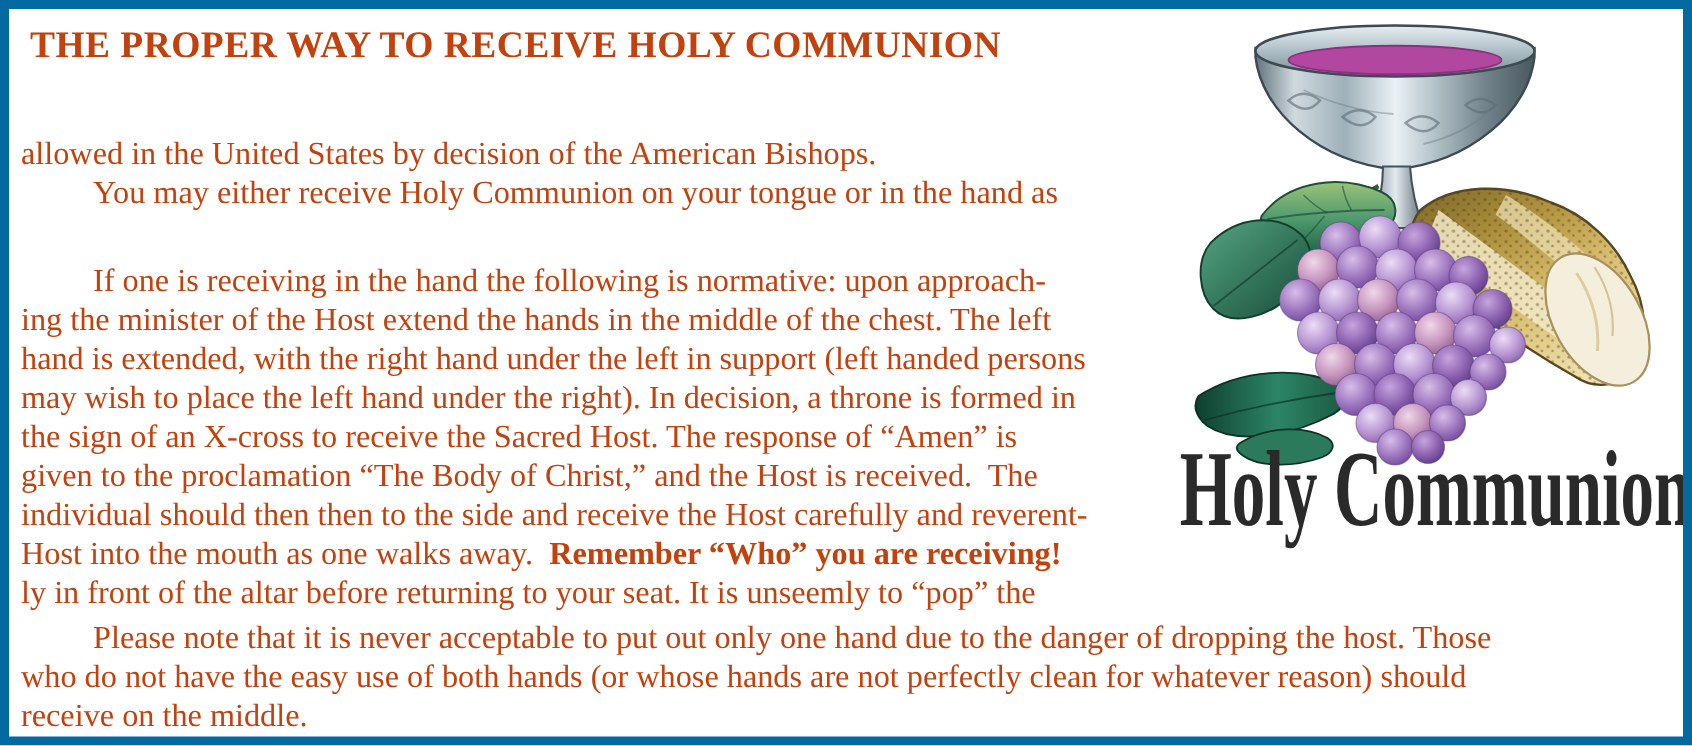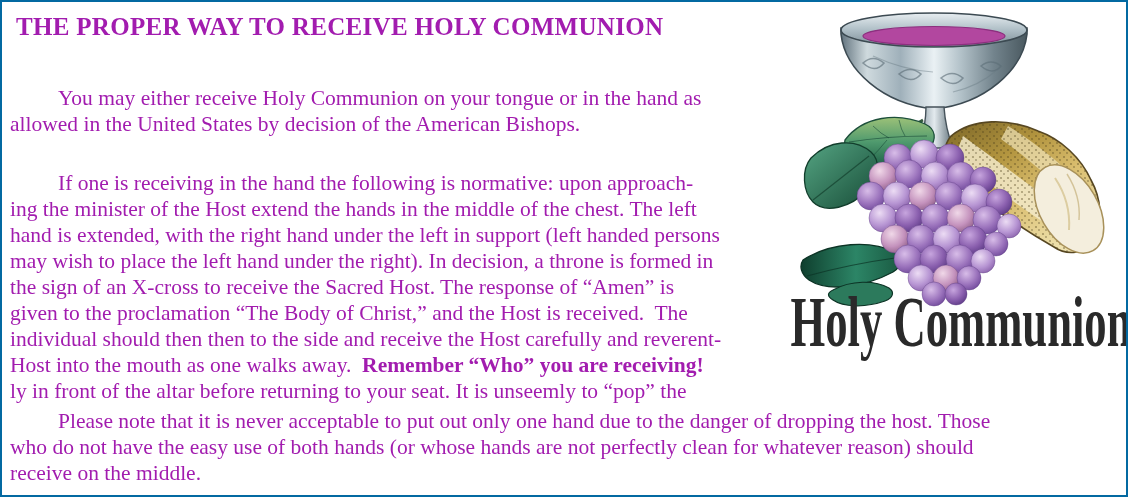--- a/index.html
+++ b/index.html
@@ -1,24 +1,24 @@
 <!DOCTYPE html>
 <html><head>
 <meta charset="utf-8">
 <style>
   html,body { margin:0; padding:0; background:#ffffff; }
   .frame {
     position: relative;
     width: 1128px;
     height: 497px;
     box-sizing: border-box;
-    border: 2px solid #0369a1;
+    border: 6px solid #0369a1;
     background: #ffffff;
     font-family: "Liberation Serif", serif;
-    color: #a21caf;
+    color: #c2410c;
     overflow: hidden;
   }
   .doc-title {
     position: absolute;
     left: 14px;
     top: 11px;
     font-size: 25px;
     line-height: 28px;
     font-weight: bold;
     letter-spacing: 0.3px;
@@ -46,22 +46,22 @@
   .illustration svg { display:block; width:318px; height:352px; overflow:visible; }
 </style>
 </head>
 <body>
 
 <div class="frame">
 
   <div class="doc-title">THE PROPER WAY TO RECEIVE HOLY COMMUNION</div>
 
   <div class="para p1">
+    <div class="line">allowed in the United States by decision of the American Bishops.</div>
     <div class="line indent">You may either receive Holy Communion on your tongue or in the hand as</div>
-    <div class="line">allowed in the United States by decision of the American Bishops.</div>
   </div>
 
   <div class="para p2">
     <div class="line indent">If one is receiving in the hand the following is normative: upon approach-</div>
     <div class="line">ing the minister of the Host extend the hands in the middle of the chest. The left</div>
     <div class="line">hand is extended, with the right hand under the left in support (left handed persons</div>
     <div class="line">may wish to place the left hand under the right). In decision, a throne is formed in</div>
     <div class="line">the sign of an X-cross to receive the Sacred Host. The response of “Amen” is</div>
     <div class="line">given to the proclamation “The Body of Christ,” and the Host is received.  The</div>
     <div class="line">individual should then then to the side and receive the Host carefully and reverent-</div>

